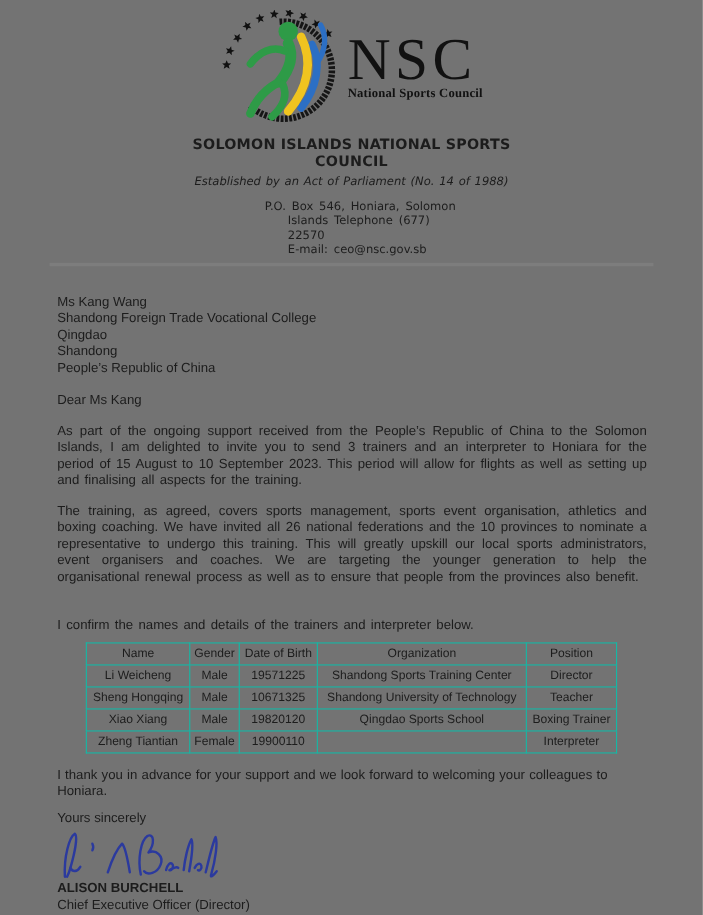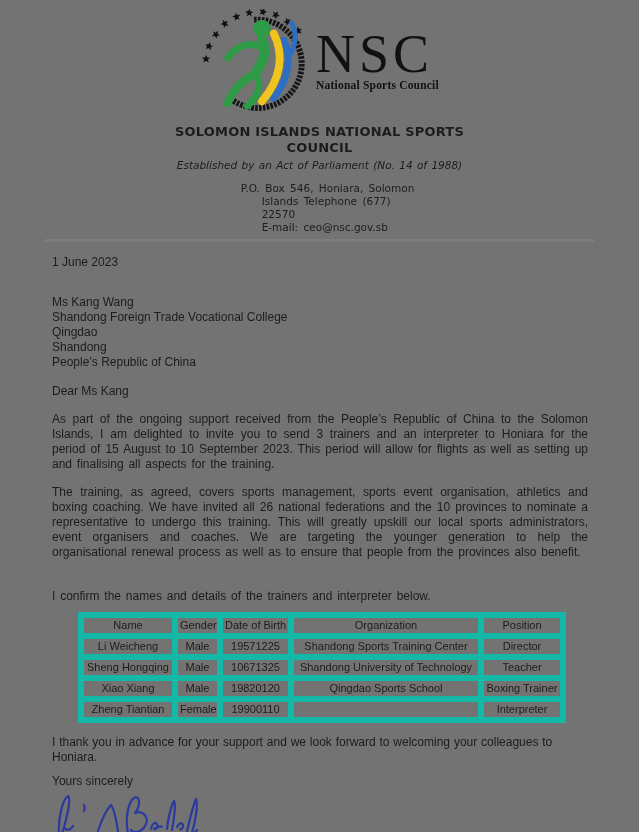--- a/index.html
+++ b/index.html
@@ -46,21 +46,21 @@
   .date{margin-top:13px;}
   .recipient{margin-top:25px;}
   .salutation{margin-top:14px;}
   .para{margin-top:13px; text-align:justify; word-spacing:1.5px;}
   .intro{margin-top:29px; text-align:left;}
   .closing{margin-top:12px; text-align:left; word-spacing:0.5px;}
   
   table.trainers{border-collapse:collapse; margin:8px 0 0 26px;
                  font-size:11px; table-layout:fixed; width:482px;}
   table.trainers th, table.trainers td{
-    border:6px solid #14b8a6; text-align:center; vertical-align:middle;
+    border:1px solid #14b8a6; text-align:center; vertical-align:middle;
     height:20px; padding:0 2px; font-weight:normal; overflow:hidden; white-space:nowrap;}
   
   .valediction{margin-top:9px;}
   .signature{width:152px; height:52px; margin:0 0 0 2px; display:block;}
   .sig-stroke{fill:none; stroke:var(--signature-ink); stroke-width:2.2;
               stroke-linecap:round; stroke-linejoin:round;}
   .signer-name{font-weight:bold; margin-top:-3px;}
   .signer-title{margin-top:0;}
 </style>
 </head>
@@ -115,21 +115,20 @@
     <div class="contact-line">P.O. Box 546, Honiara, Solomon</div>
         <div class="contact-line">Islands Telephone (677)</div>
         <div class="contact-line">22570</div>
         <div class="contact-line">E-mail: ceo@nsc.gov.sb</div>
       </div>
   </header>
 
   <hr class="rule">
 
   <main class="body">
-    <div class="date">1 June 2023</div>
 
     <div class="recipient">
 
     <div class="addr-line">Ms Kang Wang</div>
         <div class="addr-line">Shandong Foreign Trade Vocational College</div>
         <div class="addr-line">Qingdao</div>
         <div class="addr-line">Shandong</div>
         <div class="addr-line">People’s Republic of China</div>
       </div>
 

